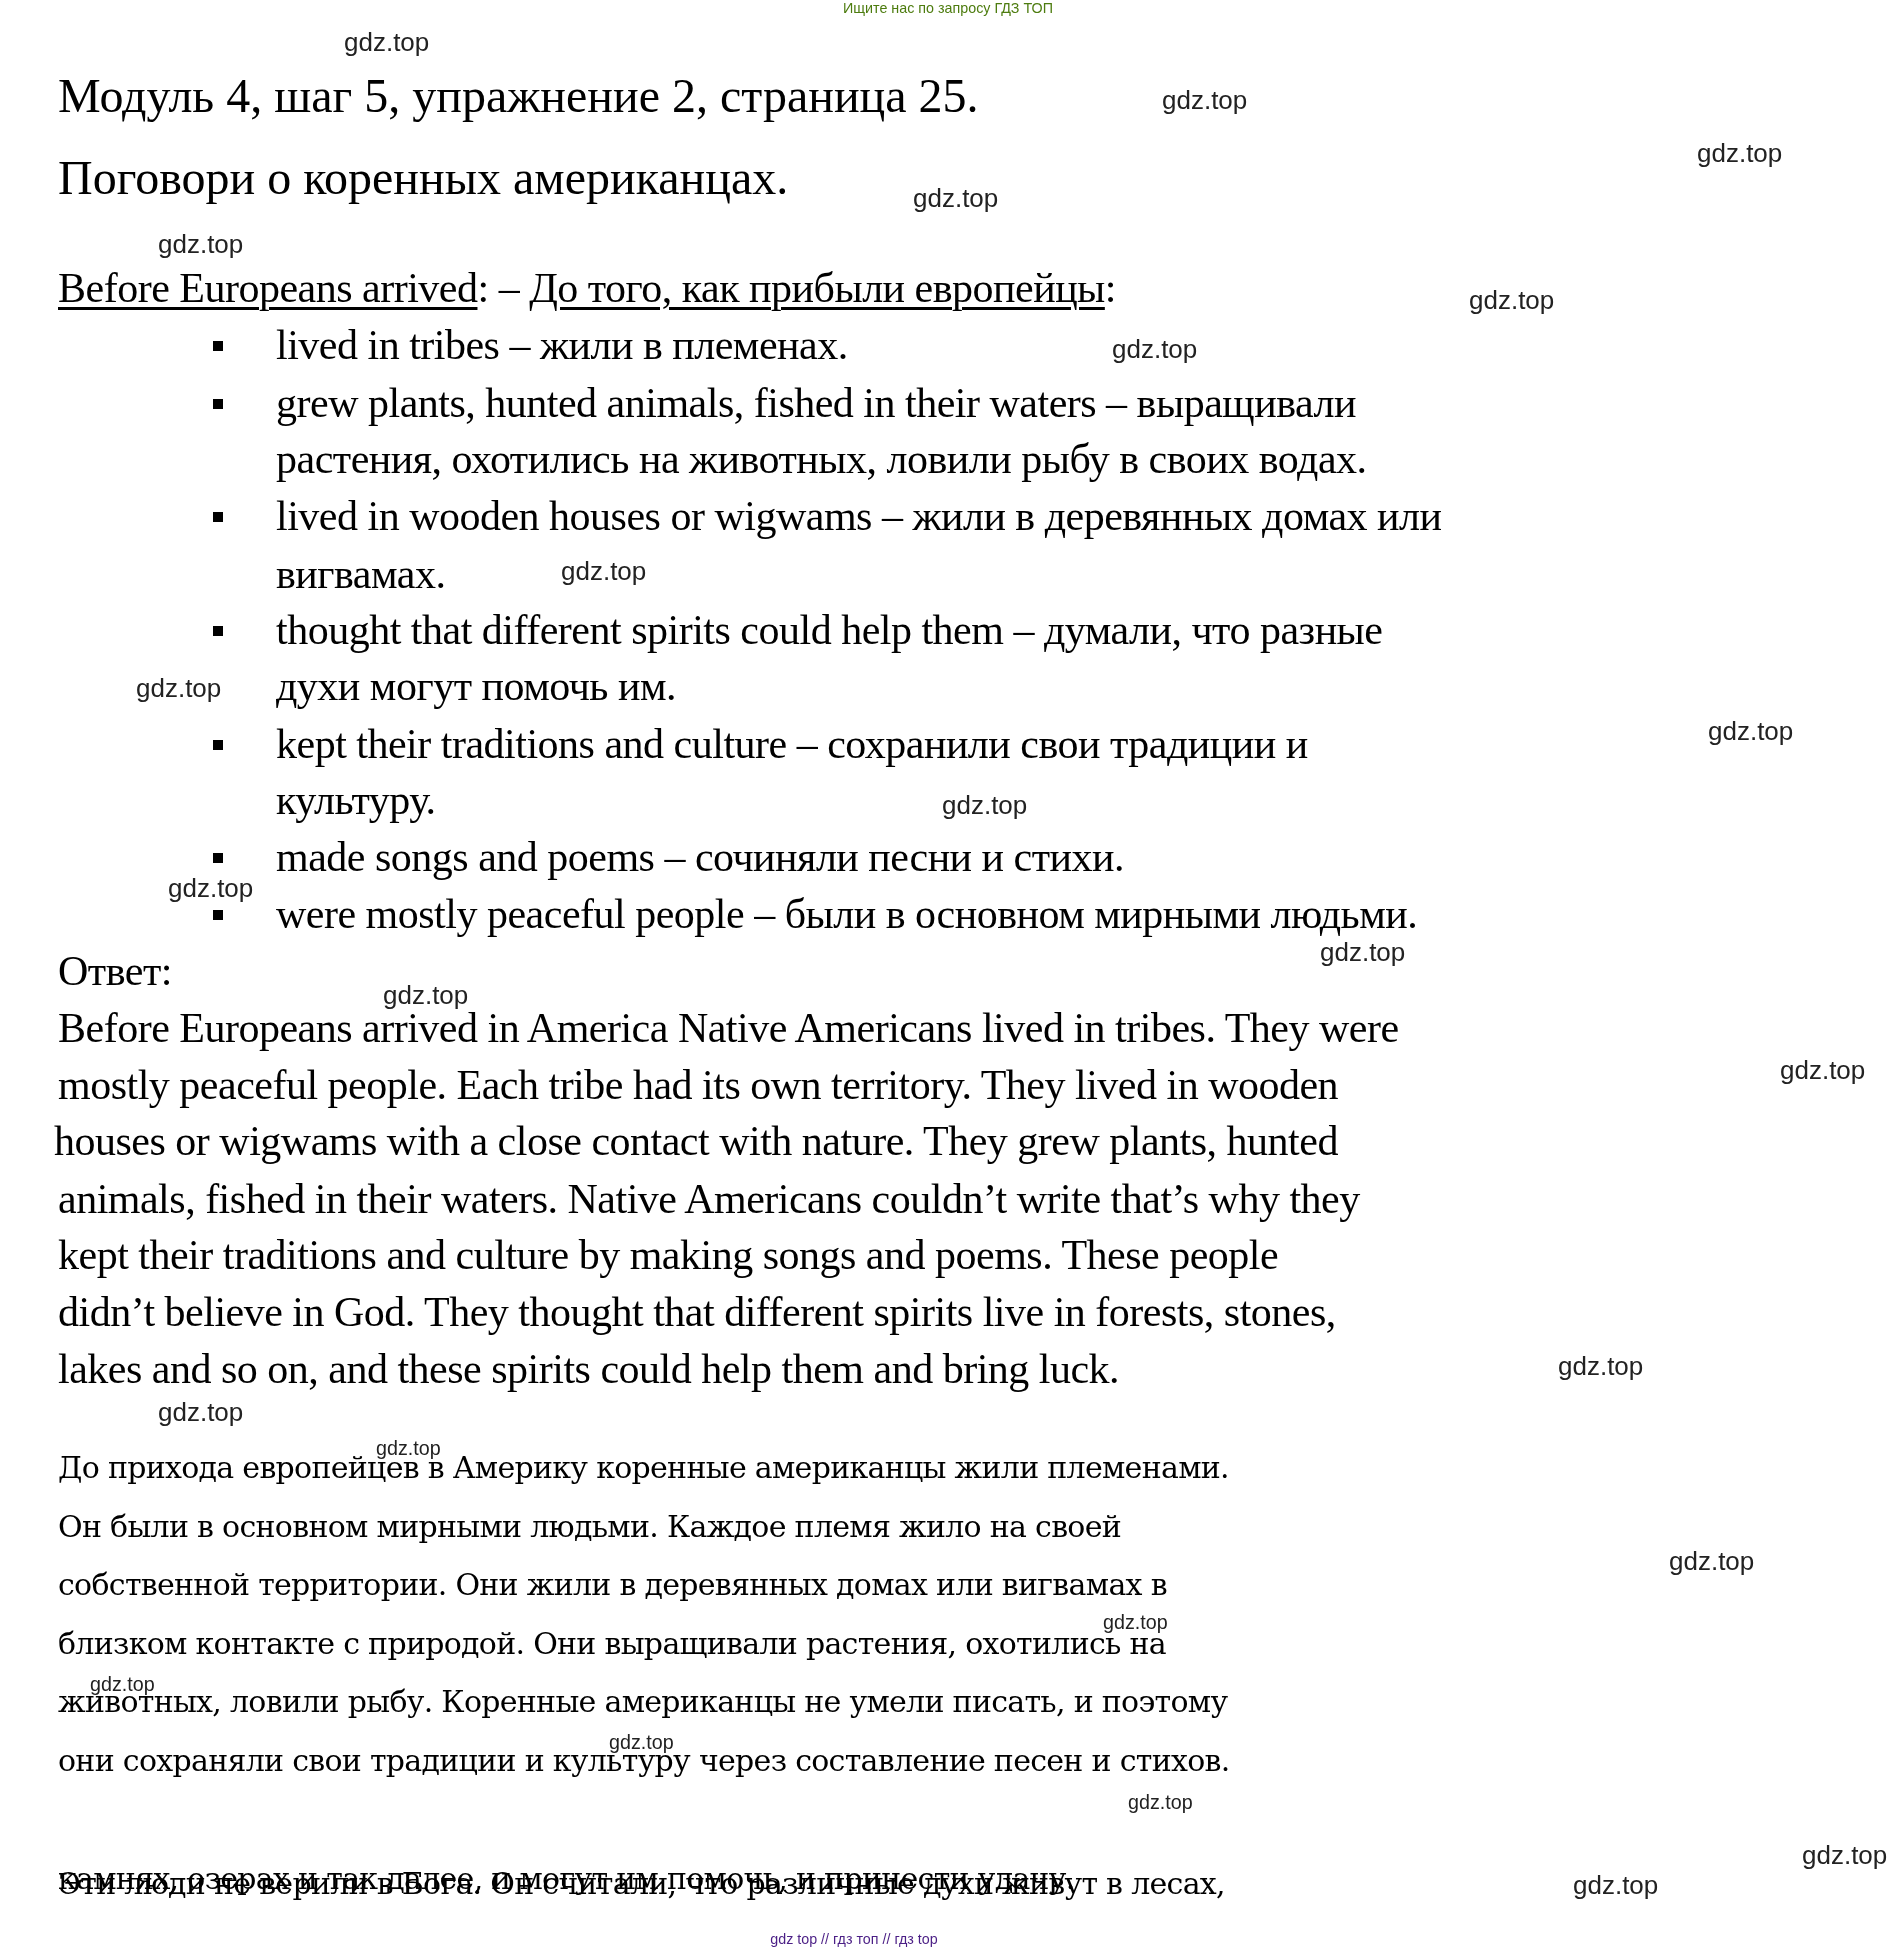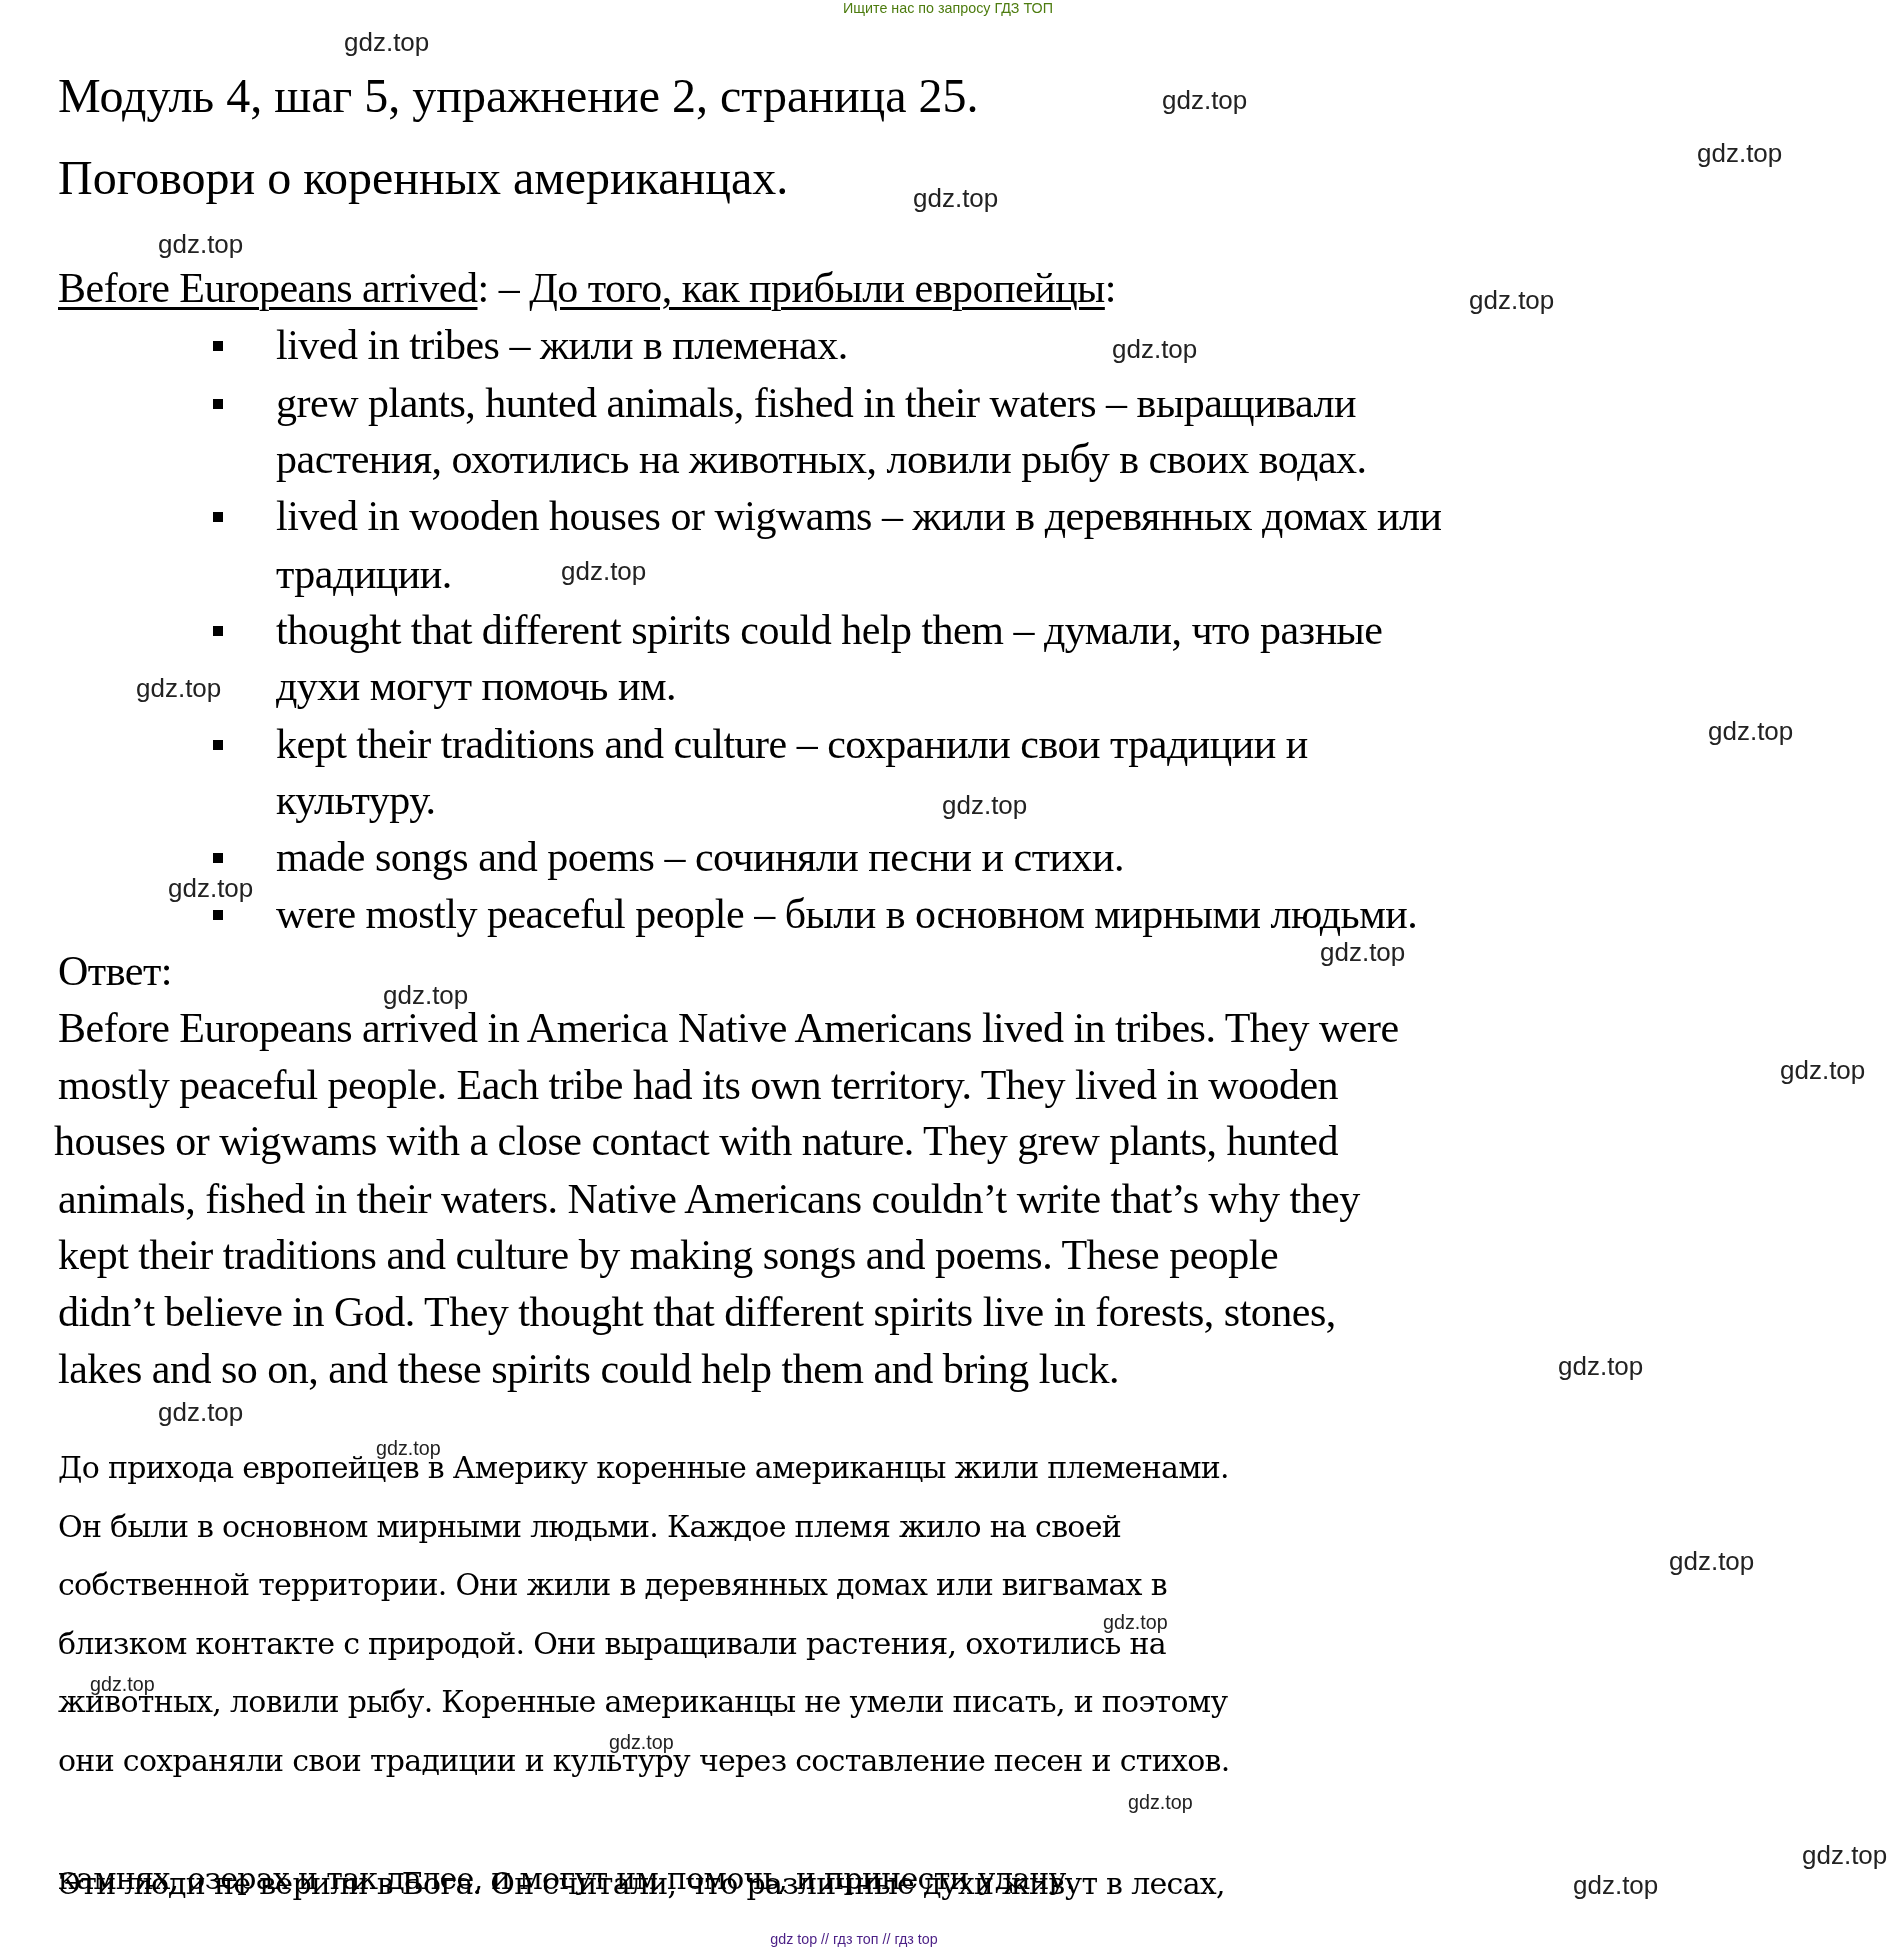--- a/index.html
+++ b/index.html
@@ -30,21 +30,21 @@
 <div>
   <div class="abs bullet" style="left:213px; top:341px;"></div>
   <div class="abs serif-body" style="left:276px; top:324px;">lived in tribes – жили в племенах.</div>
 
   <div class="abs bullet" style="left:213px; top:399px;"></div>
   <div class="abs serif-body" style="left:276px; top:382px;">grew plants, hunted animals, fished in their waters – выращивали</div>
   <div class="abs serif-body" style="left:276px; top:438px;">растения, охотились на животных, ловили рыбу в своих водах.</div>
 
   <div class="abs bullet" style="left:213px; top:512px;"></div>
   <div class="abs serif-body" style="left:276px; top:495px;">lived in wooden houses or wigwams – жили в деревянных домах или</div>
-  <div class="abs serif-body" style="left:276px; top:553px;">традиции.</div>
+  <div class="abs serif-body" style="left:276px; top:553px;">вигвамах.</div>
 
   <div class="abs bullet" style="left:213px; top:626px;"></div>
   <div class="abs serif-body" style="left:276px; top:609px;text-align:center;">thought that different spirits could help them – думали, что разные</div>
   <div class="abs serif-body" style="left:276px; top:665px;">духи могут помочь им.</div>
 
   <div class="abs bullet" style="left:213px; top:740px;"></div>
   <div class="abs serif-body" style="left:276px; top:723px;">kept their traditions and culture – сохранили свои традиции и</div>
   <div class="abs serif-body" style="left:276px; top:779px;">культуру.</div>
 
   <div class="abs bullet" style="left:213px; top:853px;"></div>

